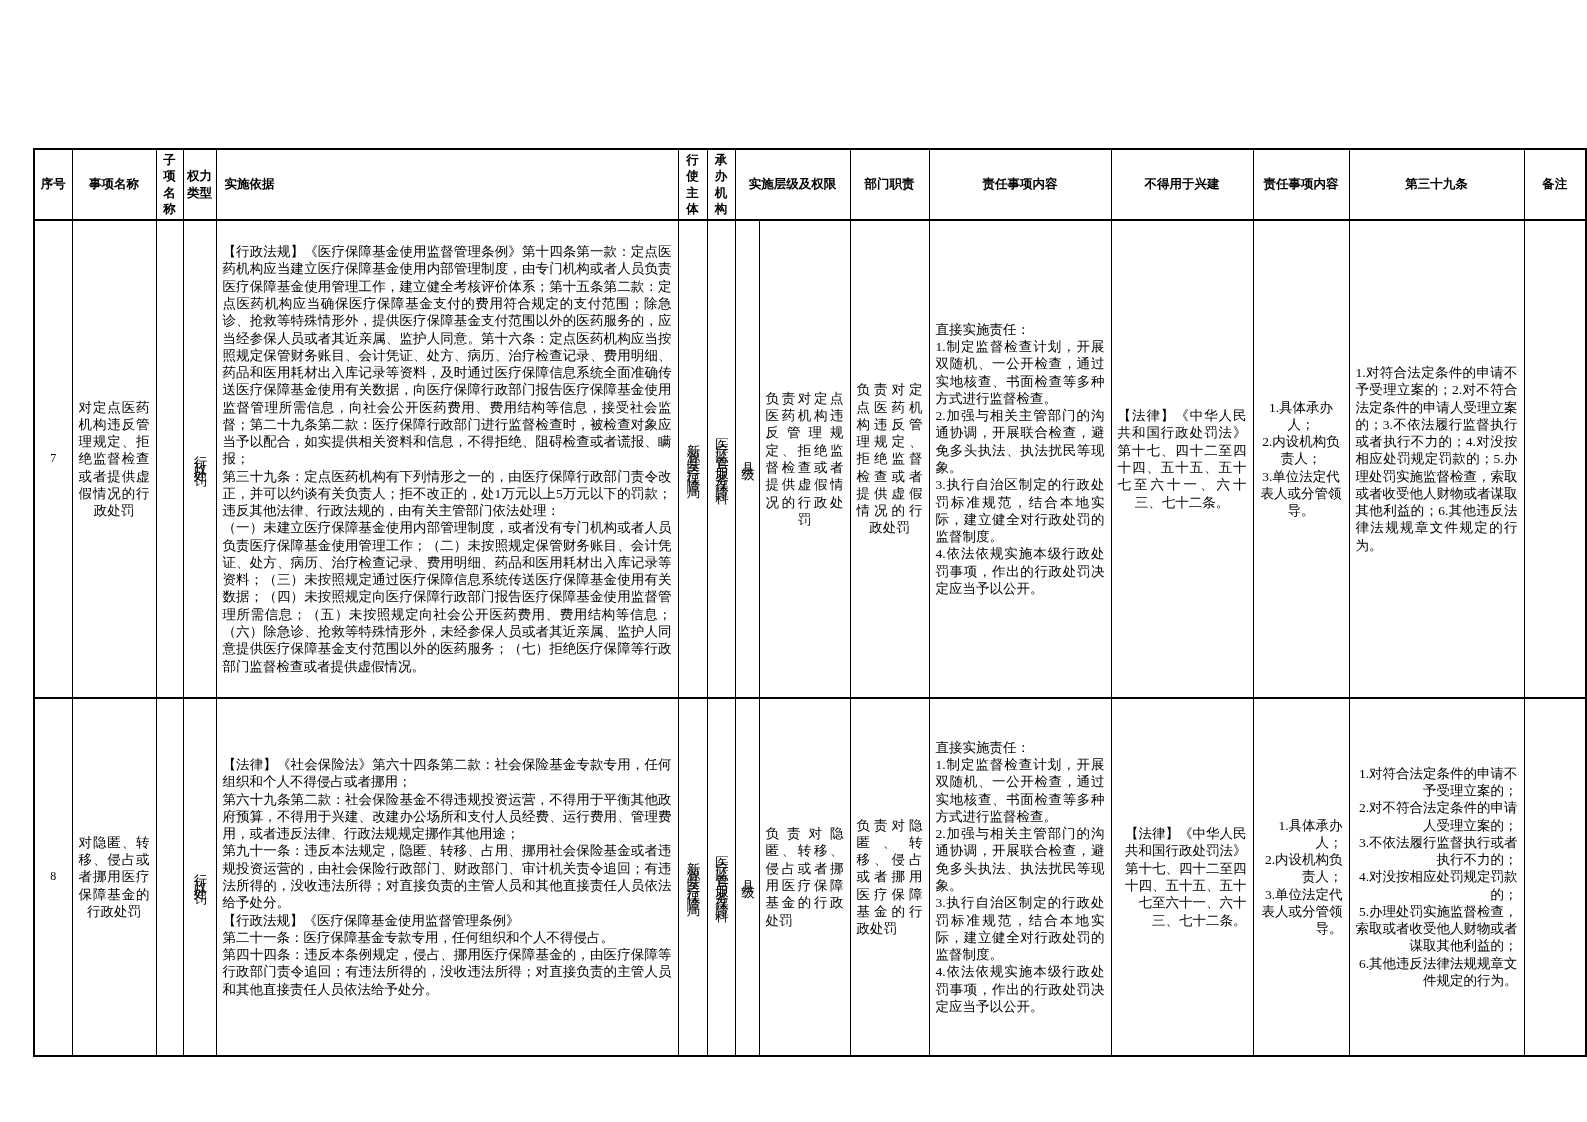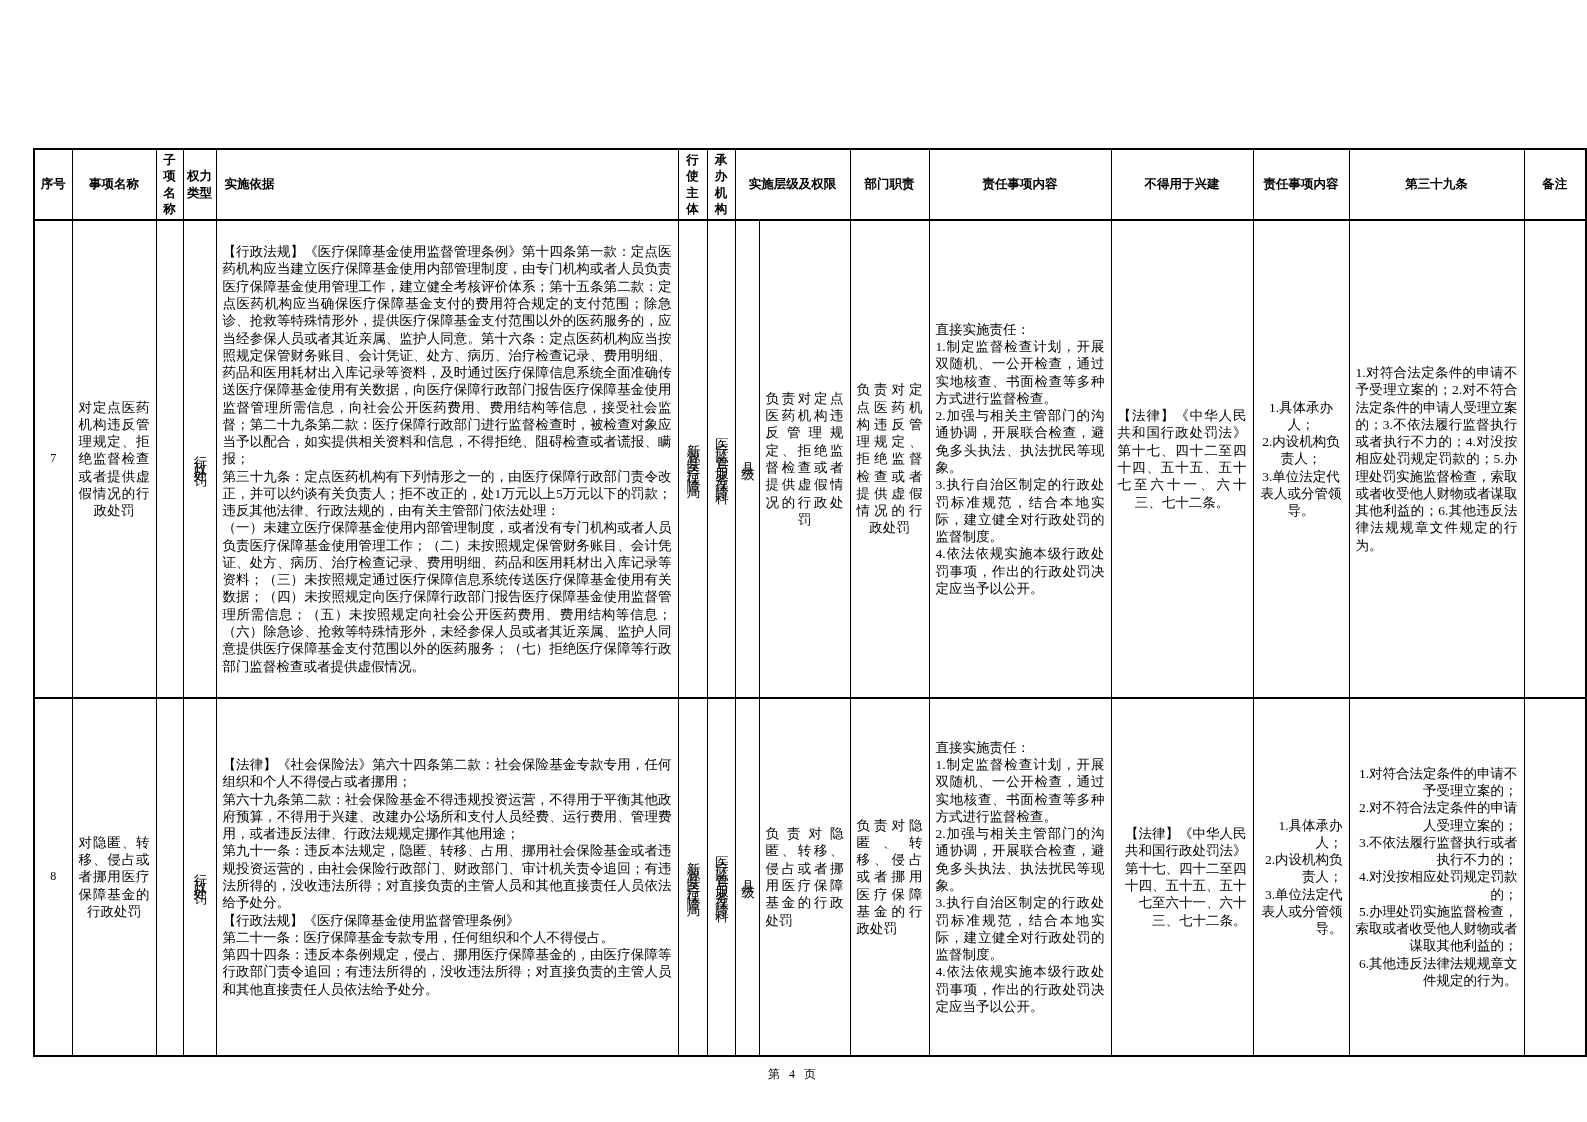--- a/index.html
+++ b/index.html
@@ -160,14 +160,13 @@
 2.对不符合法定条件的申请人受理立案的；
 3.不依法履行监督执行或者执行不力的；
 4.对没按相应处罚规定罚款的；
 5.办理处罚实施监督检查，索取或者收受他人财物或者谋取其他利益的；
 6.其他违反法律法规规章文件规定的行为。</td>
         <td class="center"></td>
       </tr>
     </tbody>
   </table>
 
-  <div class="footer">第 4 页</div>
 </div>
 
 </body></html>

